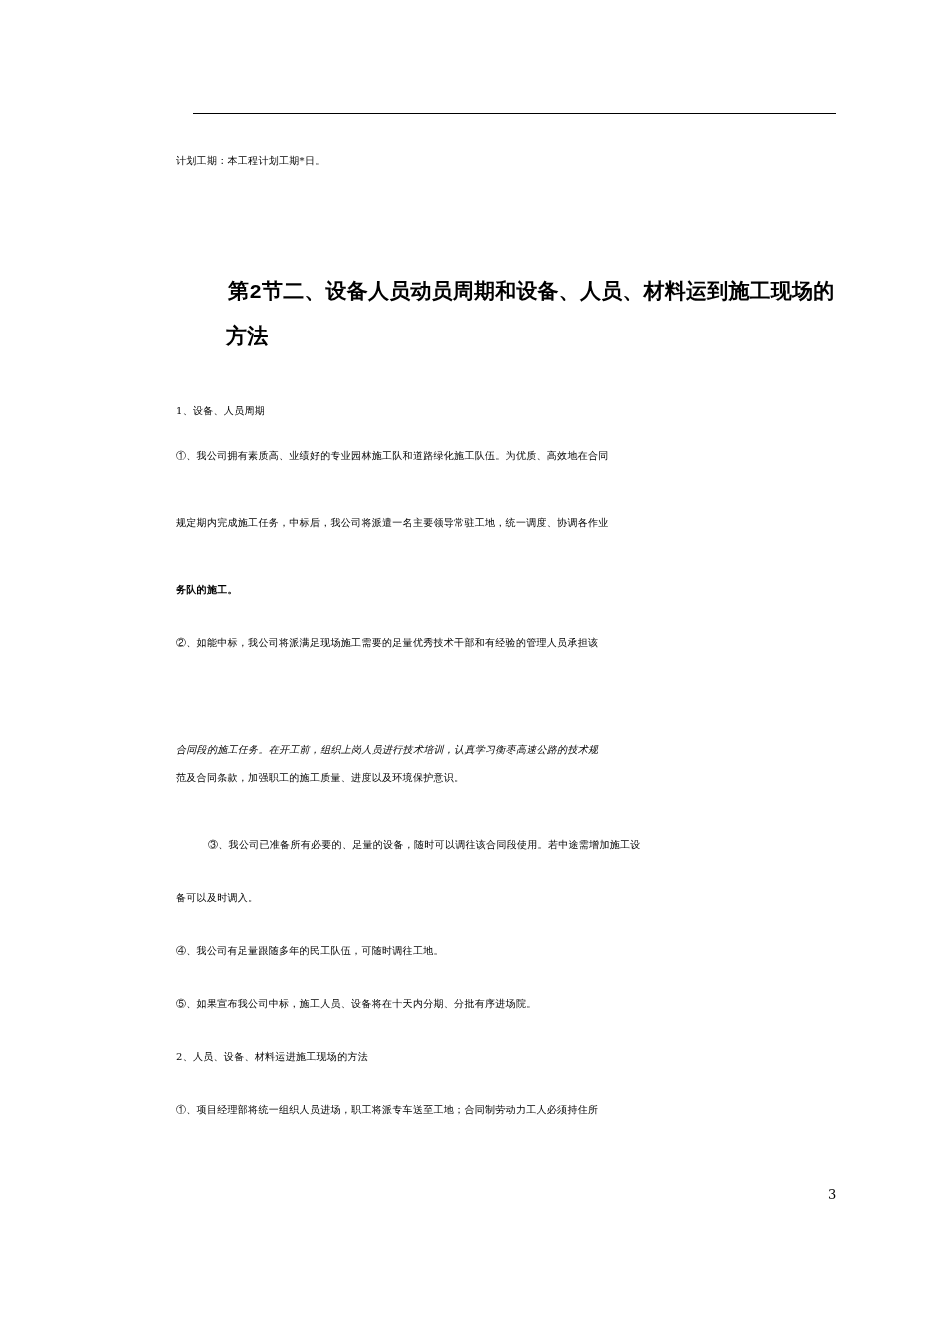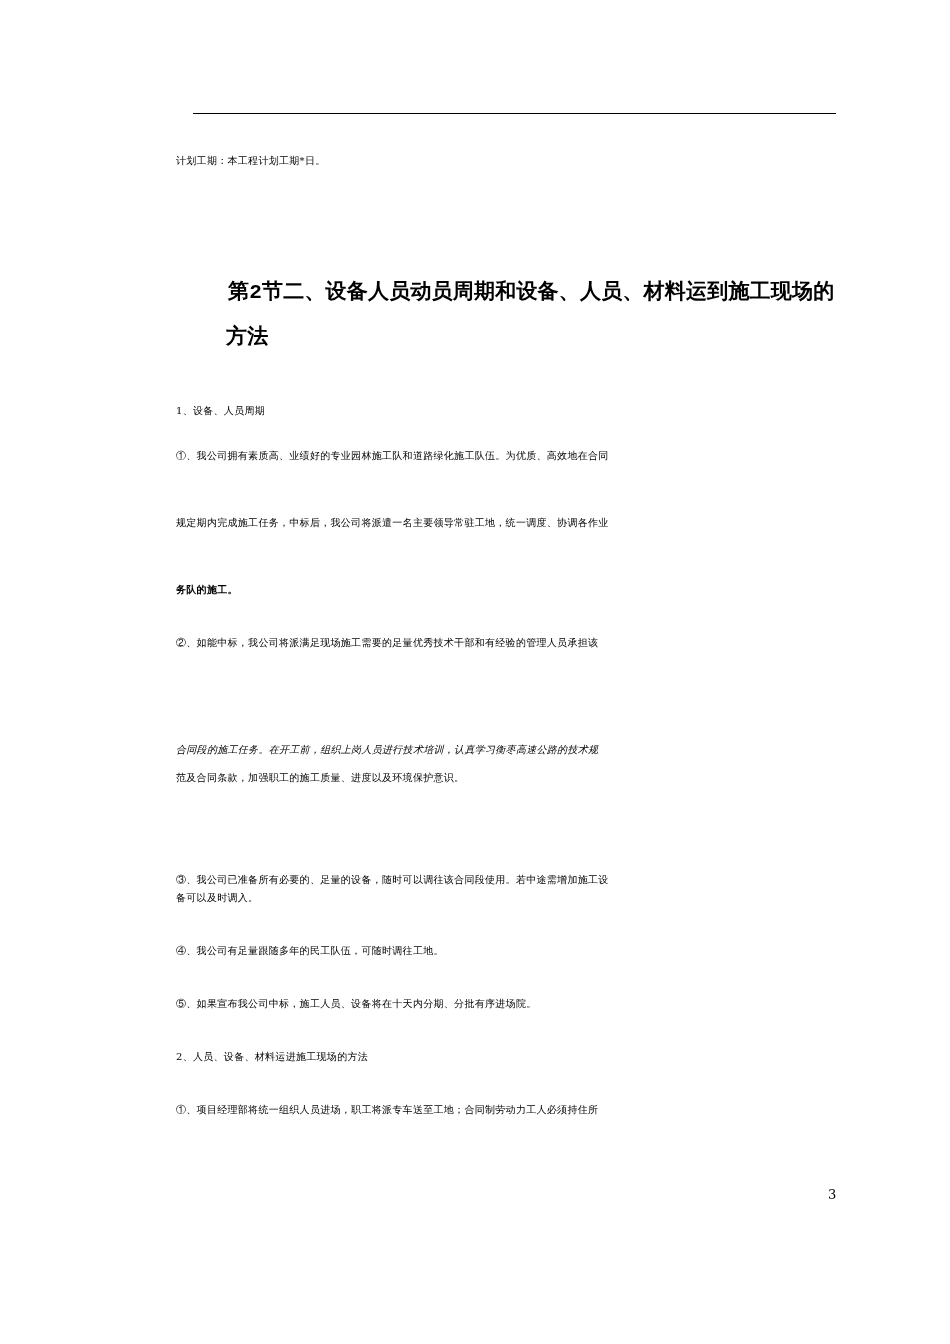--- a/index.html
+++ b/index.html
@@ -27,21 +27,21 @@
   <div class="line" style="top:401px;">1、设备、人员周期</div>
 
   <div class="line" style="top:446px;">①、我公司拥有素质高、业绩好的专业园林施工队和道路绿化施工队伍。为优质、高效地在合同</div>
   <div class="line" style="top:513px;text-align:right;">规定期内完成施工任务，中标后，我公司将派遣一名主要领导常驻工地，统一调度、协调各作业</div>
   <div class="line" style="top:580px;font-weight:bold;">务队的施工。</div>
 
   <div class="line" style="top:633px;">②、如能中标，我公司将派满足现场施工需要的足量优秀技术干部和有经验的管理人员承担该</div>
   <div class="line" style="top:740px;font-style:italic;">合同段的施工任务。在开工前，组织上岗人员进行技术培训，认真学习衡枣高速公路的技术规</div>
   <div class="line" style="top:768px;">范及合同条款，加强职工的施工质量、进度以及环境保护意识。</div>
 
-  <div class="line" style="top:870px;">③、我公司已准备所有必要的、足量的设备，随时可以调往该合同段使用。若中途需增加施工设</div>
+  <div class="line" style="top:835px;margin-left:32px;">③、我公司已准备所有必要的、足量的设备，随时可以调往该合同段使用。若中途需增加施工设</div>
   <div class="line" style="top:888px;">备可以及时调入。</div>
 
   <div class="line" style="top:941px;">④、我公司有足量跟随多年的民工队伍，可随时调往工地。</div>
   <div class="line" style="top:994px;text-align:right;">⑤、如果宣布我公司中标，施工人员、设备将在十天内分期、分批有序进场院。</div>
 
   <div class="line" style="top:1047px;">2、人员、设备、材料运进施工现场的方法</div>
   <div class="line" style="top:1100px;">①、项目经理部将统一组织人员进场，职工将派专车送至工地；合同制劳动力工人必须持住所</div>
 
   <div class="page-num">3</div>
 </div>

